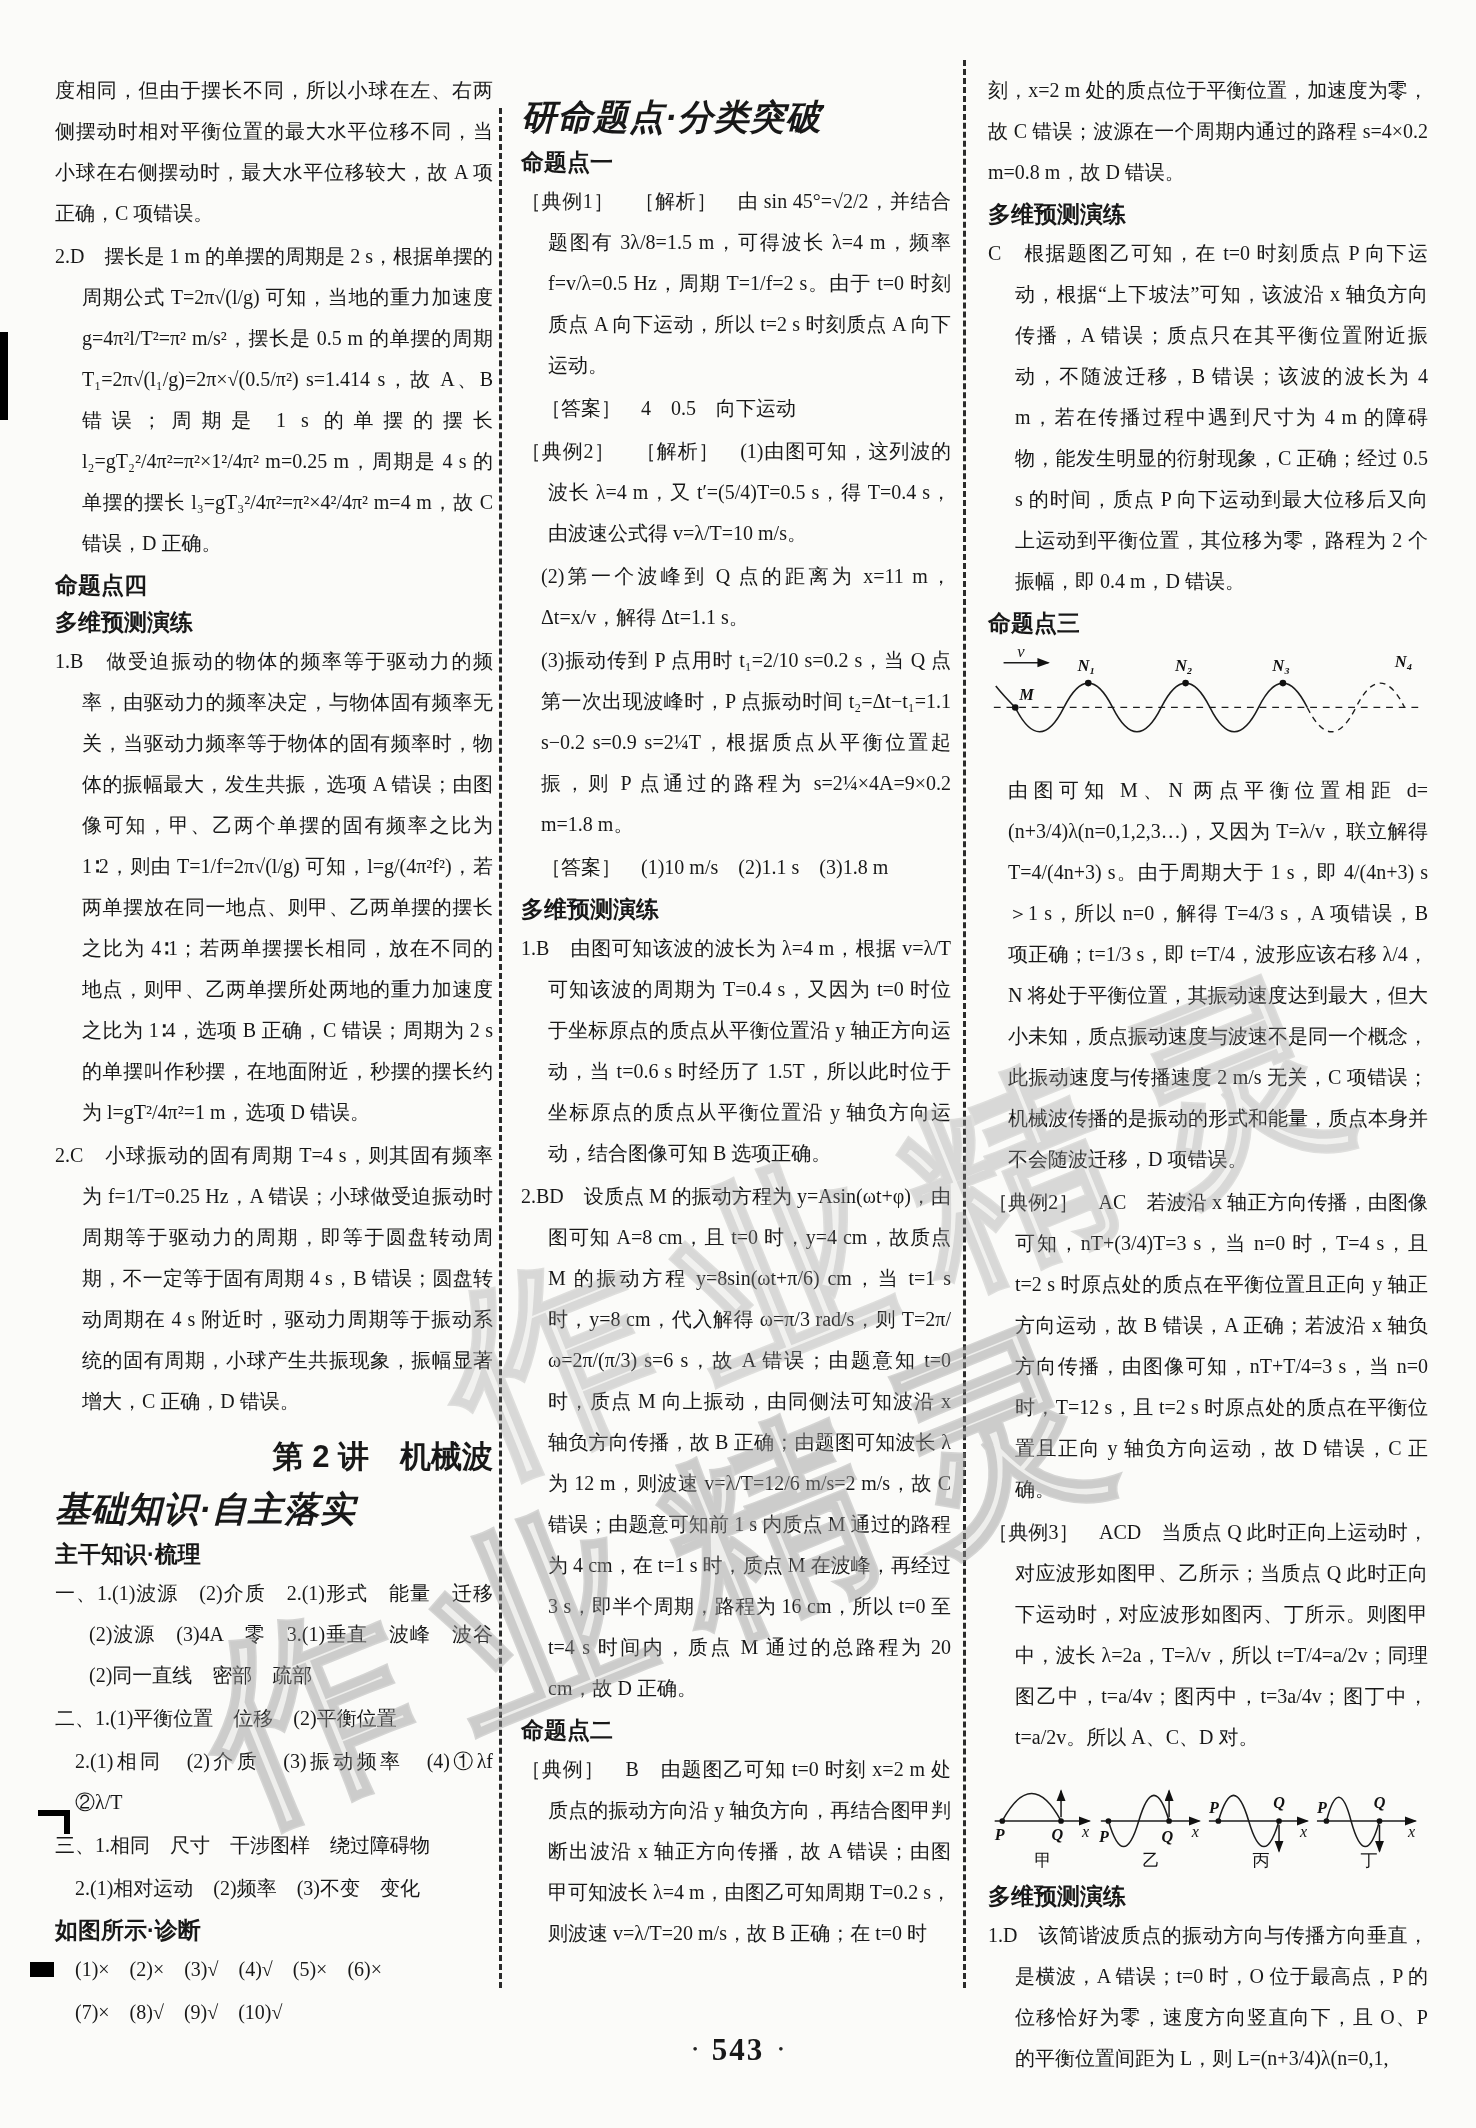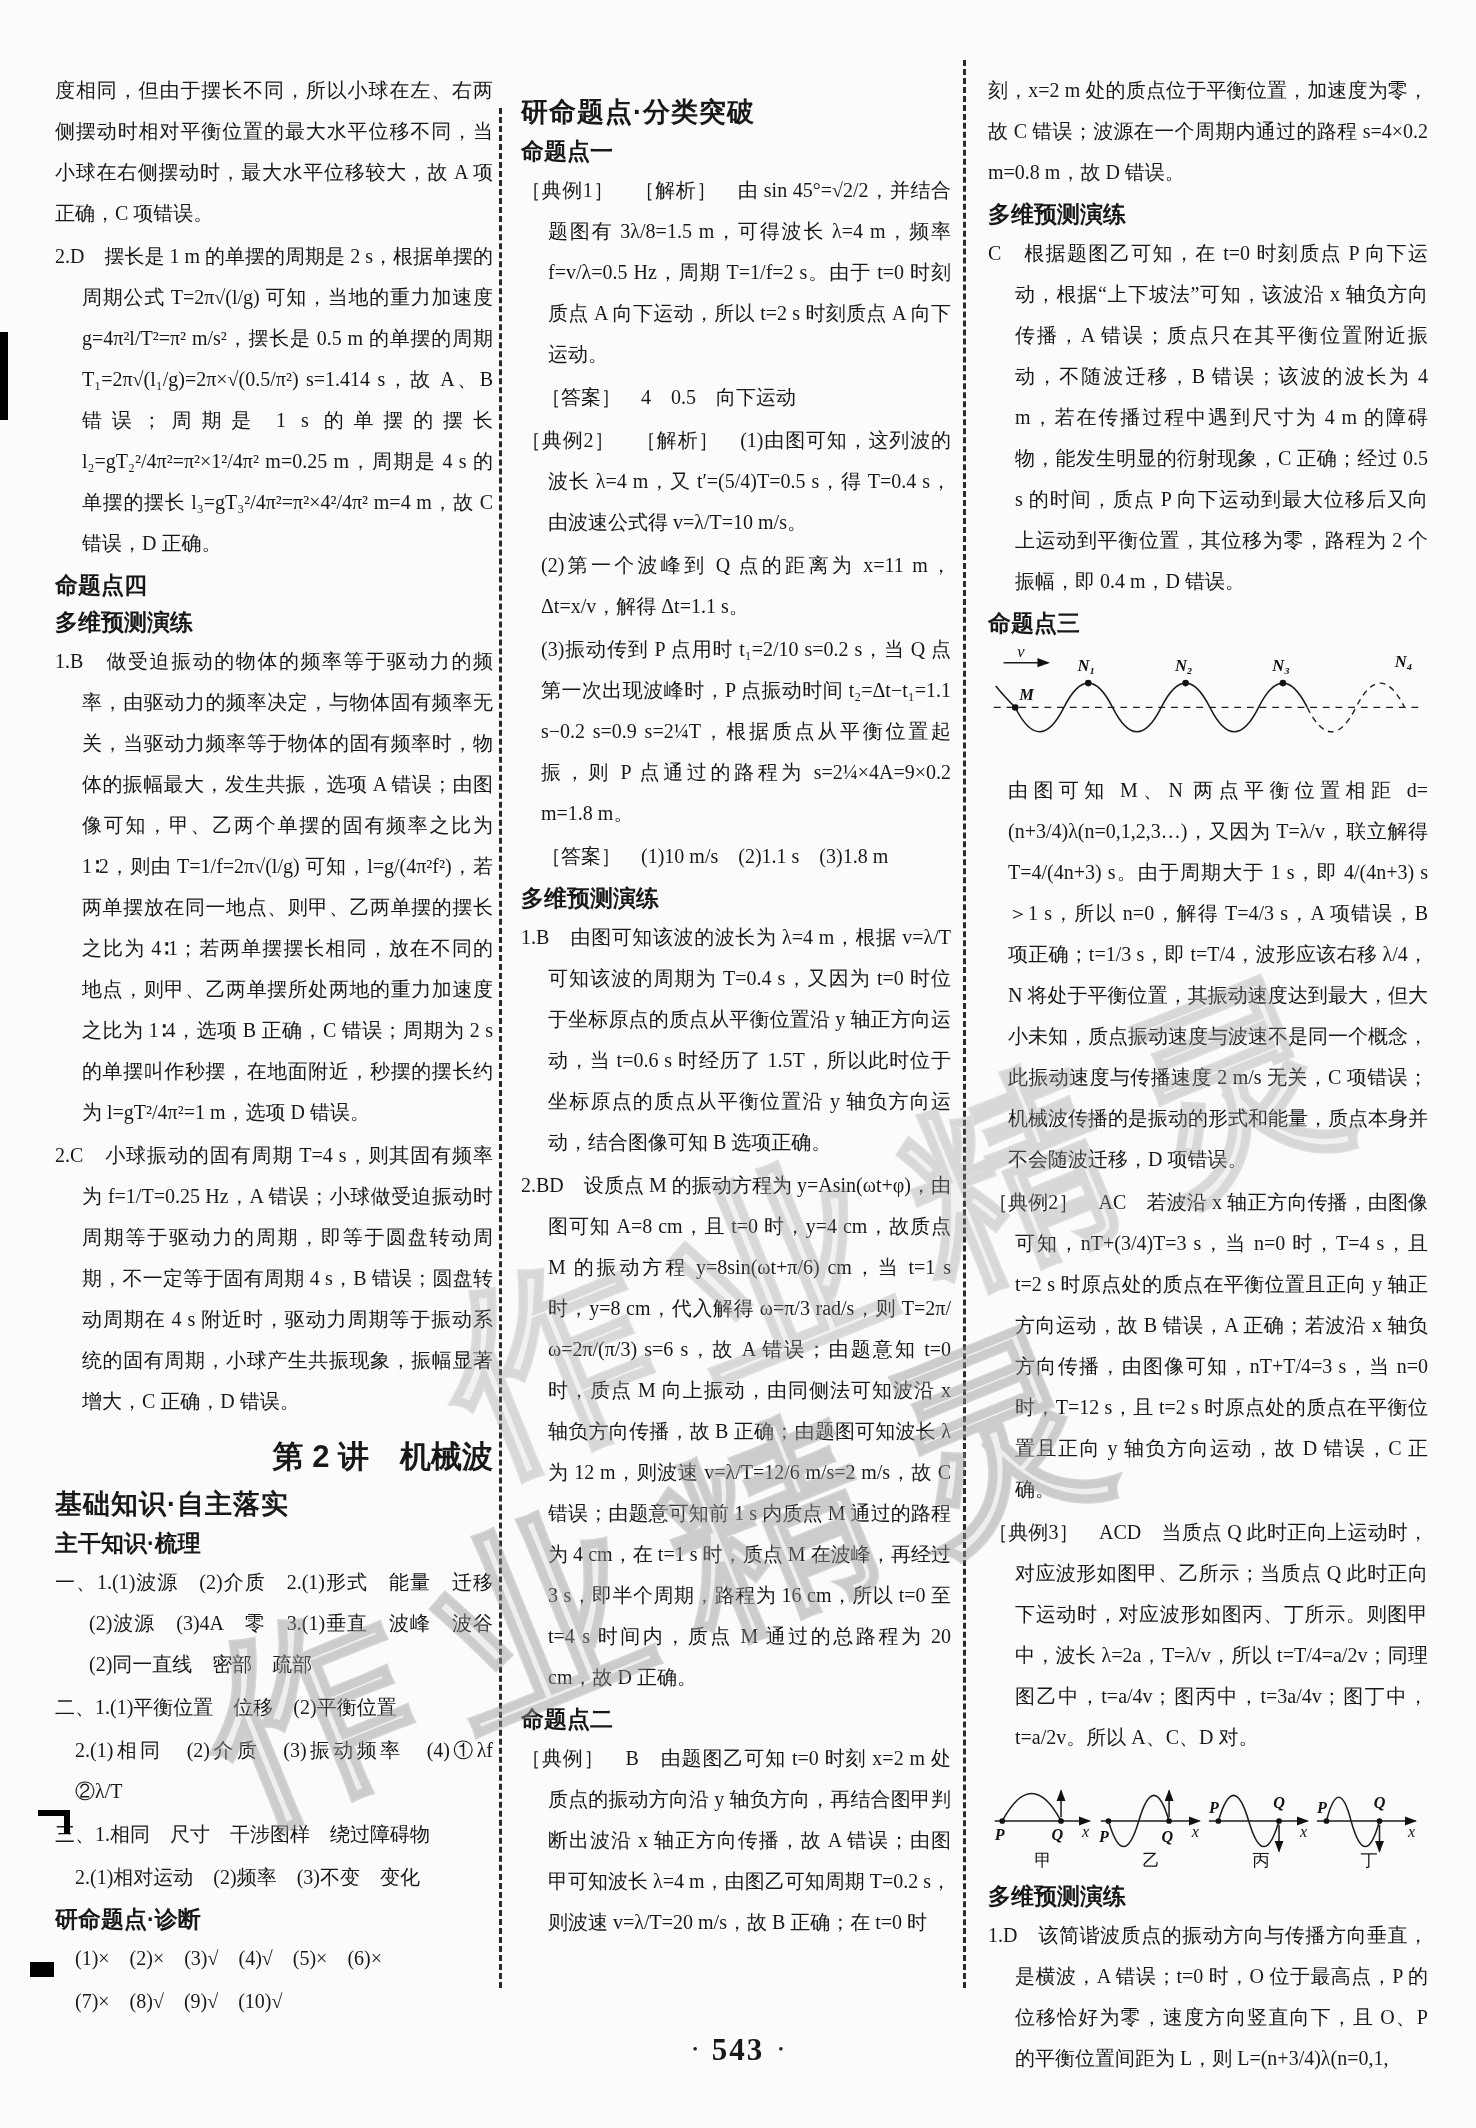--- a/index.html
+++ b/index.html
@@ -6,21 +6,21 @@
   .page{position:relative;width:1476px;height:2128px;background:#fbfbf9;overflow:hidden;
         font-family:"Liberation Serif","DejaVu Serif",serif;color:#181818;}
   .col{position:absolute;top:0;}
   .p{font-size:20px;line-height:2.05;text-align:justify;margin:0 0 2px 0;}
   .p.hg{padding-left:1.35em;text-indent:-1.35em;}
   .p.hg2{padding-left:1.7em;text-indent:-1.7em;}
   .p.in{padding-left:1em;}
   .hb{font-family:"Liberation Sans","DejaVu Sans",sans-serif;font-weight:bold;
       font-size:31px;text-align:right;margin:14px 0 8px 0;}
   .hs{font-family:"Liberation Sans","DejaVu Sans",sans-serif;font-weight:bold;
-      font-size:27px;margin:6px 0 6px 0;letter-spacing:1px;}
+      font-size:35px;margin:6px 0 6px 0;letter-spacing:1px;font-style:italic;}
   .hm{font-family:Liberation Sans, sans-serif;font-weight:bold;
       font-size:23px;margin:6px 0 3px 0;}
   .divider{position:absolute;width:0;border-left:3px dashed #2b2b2b;}
   .fig{margin:8px 0;}
   .fig svg{display:block;}
   .ln{stroke:#1c1c1c;stroke-width:1.6;fill:none;}
   .lnd{stroke:#1c1c1c;stroke-width:1.4;fill:none;stroke-dasharray:6 5;}
   .axd{stroke:#1c1c1c;stroke-width:1.2;fill:none;stroke-dasharray:7 6;}
   .dot{fill:#111;}
   .svgt{font-family:"Liberation Serif","DejaVu Serif",serif;font-style:italic;
@@ -50,21 +50,21 @@
       <div class="p hg">1.B　做受迫振动的物体的频率等于驱动力的频率，由驱动力的频率决定，与物体固有频率无关，当驱动力频率等于物体的固有频率时，物体的振幅最大，发生共振，选项 A 错误；由图像可知，甲、乙两个单摆的固有频率之比为 1∶2，则由 T=1/f=2π√(l/g) 可知，l=g/(4π²f²)，若两单摆放在同一地点、则甲、乙两单摆的摆长之比为 4∶1；若两单摆摆长相同，放在不同的地点，则甲、乙两单摆所处两地的重力加速度之比为 1∶4，选项 B 正确，C 错误；周期为 2 s 的单摆叫作秒摆，在地面附近，秒摆的摆长约为 l=gT²/4π²=1 m，选项 D 错误。</div>
       <div class="p hg">2.C　小球振动的固有周期 T=4 s，则其固有频率为 f=1/T=0.25 Hz，A 错误；小球做受迫振动时周期等于驱动力的周期，即等于圆盘转动周期，不一定等于固有周期 4 s，B 错误；圆盘转动周期在 4 s 附近时，驱动力周期等于振动系统的固有周期，小球产生共振现象，振幅显著增大，C 正确，D 错误。</div>
       <div class="hb">第 2 讲　机械波</div>
       <div class="hs">基础知识·自主落实</div>
       <div class="hm">主干知识·梳理</div>
       <div class="p hg2">一、1.(1)波源　(2)介质　2.(1)形式　能量　迁移　(2)波源　(3)4A　零　3.(1)垂直　波峰　波谷　(2)同一直线　密部　疏部</div>
       <div class="p hg2">二、1.(1)平衡位置　位移　(2)平衡位置</div>
       <div class="p in">2.(1)相同　(2)介质　(3)振动频率　(4)①λf　②λ/T</div>
       <div class="p hg2">三、1.相同　尺寸　干涉图样　绕过障碍物</div>
       <div class="p in">2.(1)相对运动　(2)频率　(3)不变　变化</div>
-      <div class="hm">研命题点·诊断</div>
+      <div class="hm">如图所示·诊断</div>
       <div class="p in">(1)×　(2)×　(3)√　(4)√　(5)×　(6)×</div>
       <div class="p in">(7)×　(8)√　(9)√　(10)√</div>
     </div>
 
   <div class="divider" style="left:499px;top:108px;height:1880px"></div>
 
   <div class="col" style="left:521px;top:88px;width:430px">
       <div class="hs">研命题点·分类突破</div>
       <div class="hm">命题点一</div>
       <div class="p hg">［典例1］　［解析］　由 sin 45°=√2/2，并结合题图有 3λ/8=1.5 m，可得波长 λ=4 m，频率 f=v/λ=0.5 Hz，周期 T=1/f=2 s。由于 t=0 时刻质点 A 向下运动，所以 t=2 s 时刻质点 A 向下运动。</div>

